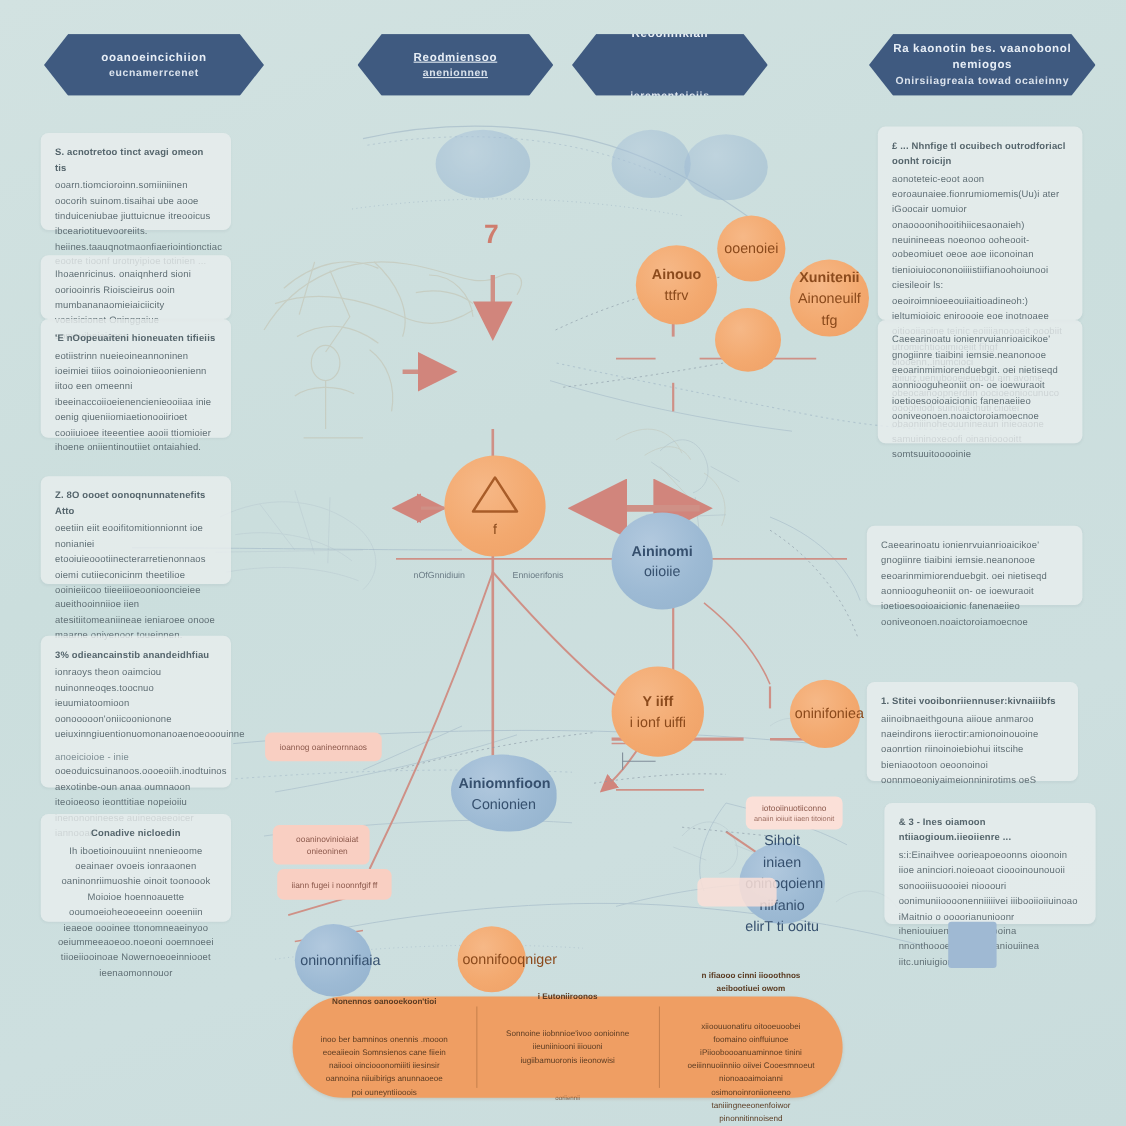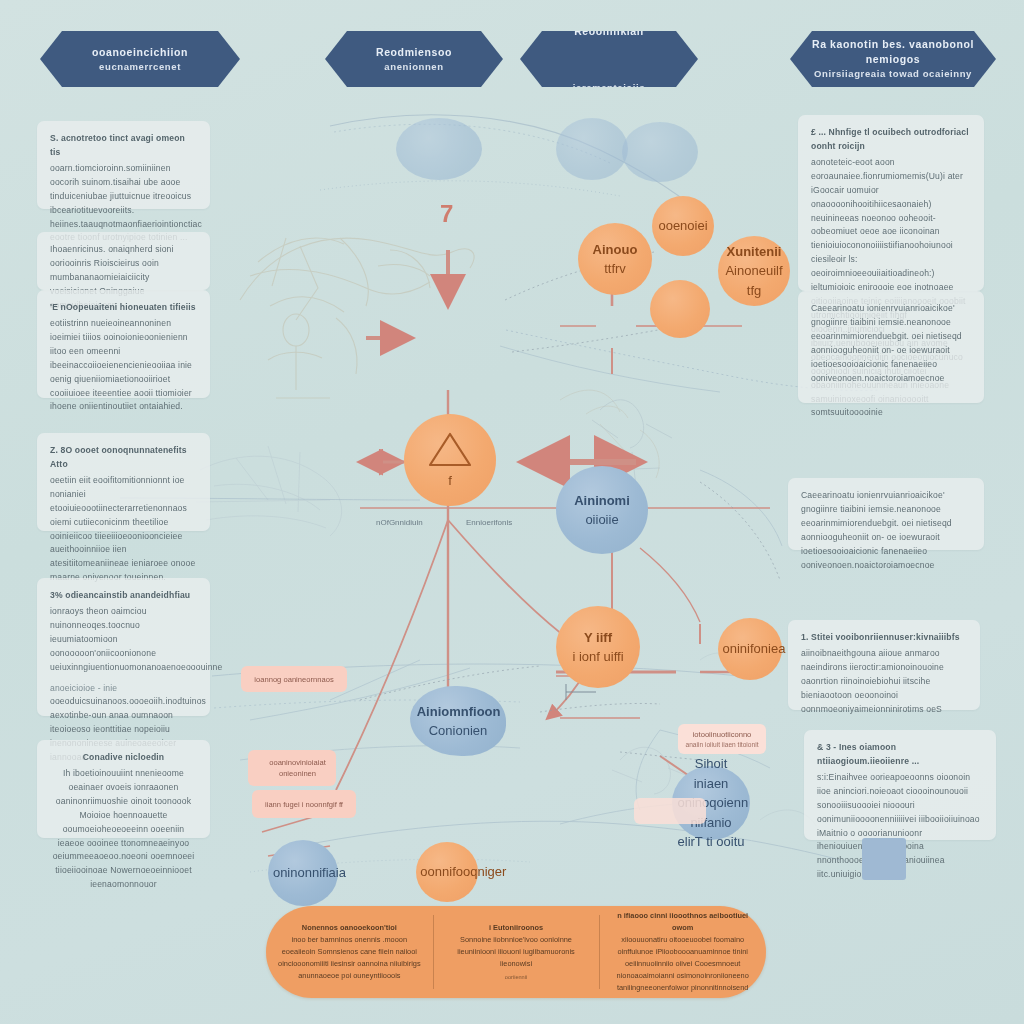--- a/index.html
+++ b/index.html
@@ -94,21 +94,21 @@
   #banner{
     position:absolute;left:266px;top:906px;width:500px;height:92px;
     background:#ef9e63;border-radius:46px;
     display:flex;box-sizing:border-box;
     filter:blur(.25px);
     box-shadow:0 1px 3px rgba(150,90,40,.18);
   }
   #banner .col{
     flex:1;display:flex;flex-direction:column;align-items:center;justify-content:center;
     text-align:center;color:#5a3b22;font-size:7.4px;line-height:1.62;
-    padding:6px 9px;box-sizing:border-box;position:relative;
+    padding:6px 25px;box-sizing:border-box;position:relative;gap:22px;
   }
   #banner .col + .col::before{
     content:"";position:absolute;left:0;top:9px;bottom:9px;width:1px;background:rgba(120,70,35,.32);
   }
   #banner .col .bt{font-weight:700;display:block;}
   #banner .col .fine{font-size:5.6px;opacity:.75;margin-top:3px;}
 </style>
 </head>
 <body>
 
@@ -239,21 +239,21 @@
       <path d="M448 500 L470 500" opacity=".6"></path>
       <path d="M566 700 L566 684"></path>
       <path d="M566 692 L596 692"></path>
     </g>
   </svg>
 
   <div class="chev both" style="left:40px;top:31px;width:200px;height:56px;">
     <span class="l1">ooanoeincichiion</span>
     <span class="l2">eucnamerrcenet</span>
   </div>
-  <div class="chev both" style="left:325px;top:31px;width:178px;height:56px;">
+  <div class="chev both" style="left:325px;top:31px;width:178px;height:56px;text-decoration:underline;">
     <span class="l1">Reodmiensoo</span>
     <span class="l2">anenionnen</span>
   </div>
   <div class="chev both" style="left:520px;top:31px;width:178px;height:56px;gap:42px;">
     <span class="l1">Reooliinkian</span>
     <span class="l2">ierementeioiis</span>
   </div>
   <div class="chev both" style="left:790px;top:31px;width:206px;height:56px;">
     <span class="l1">Ra kaonotin bes. vaanobonol nemiogos</span>
     <span class="l2">Onirsiiagreaia towad ocaieinny</span>

